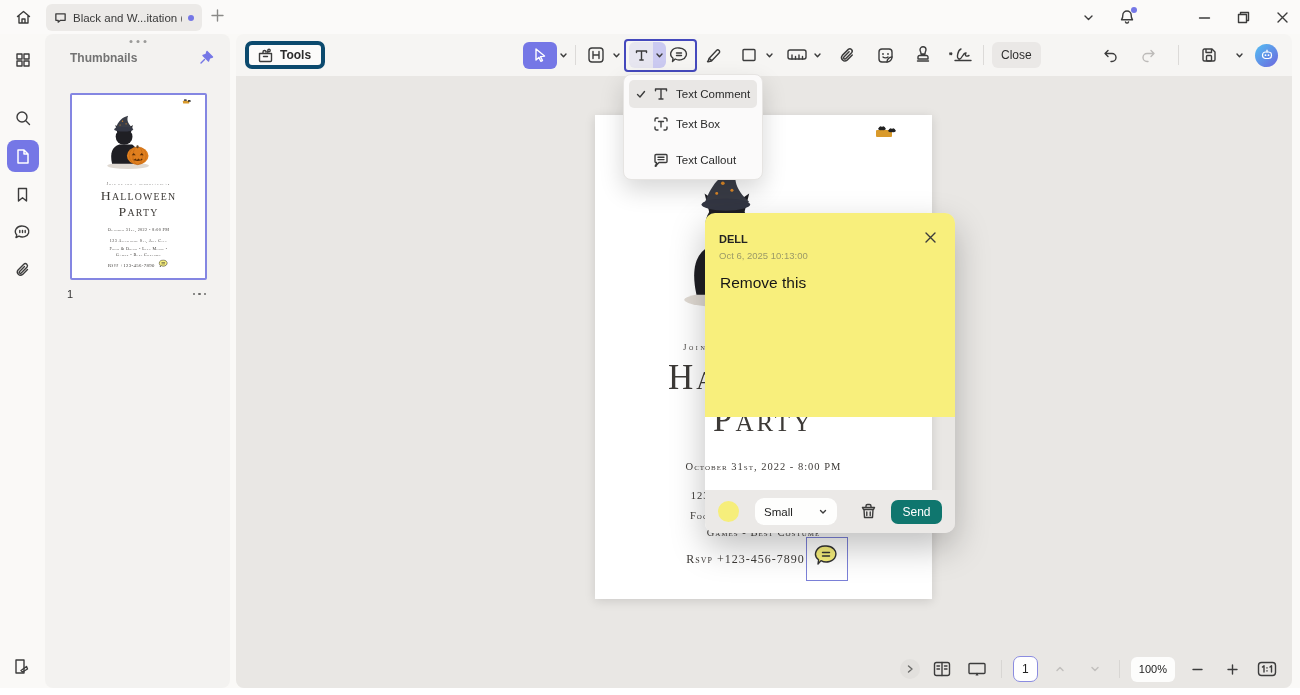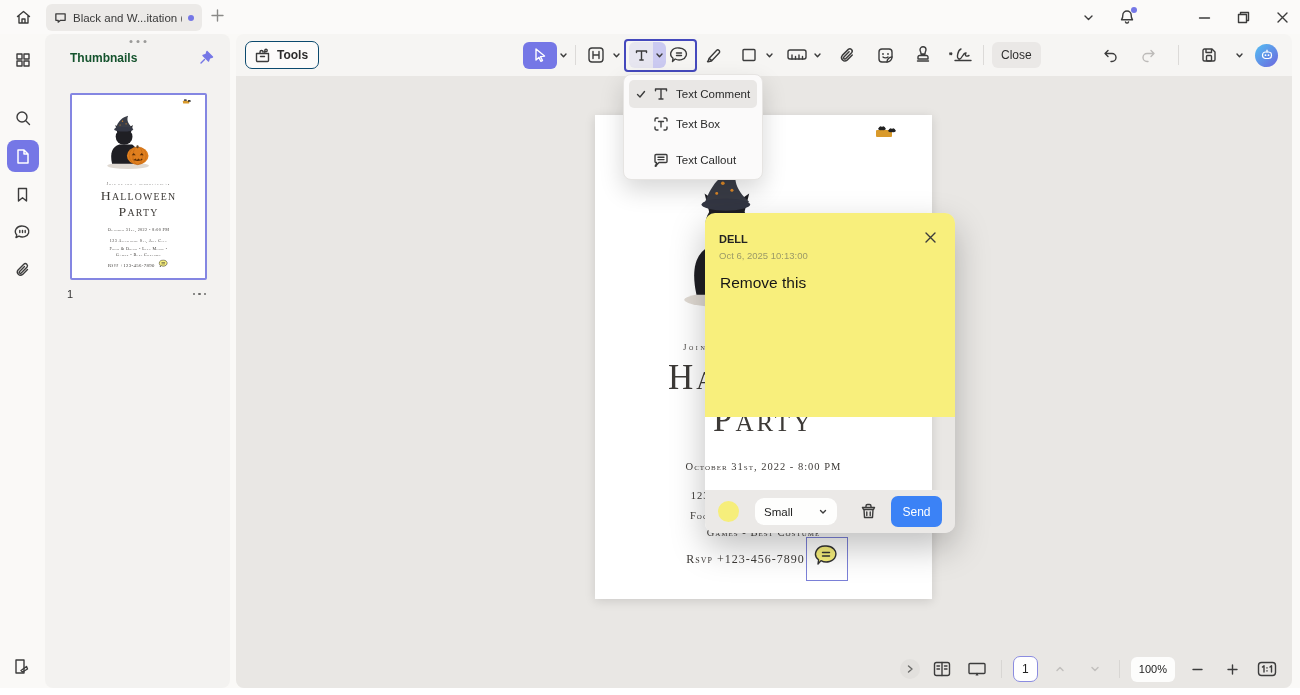--- a/index.html
+++ b/index.html
@@ -24,32 +24,32 @@
   .rail { position:absolute; left:0; top:34px; width:45px; height:654px; }
   .rail-item { width:32px; height:32px; margin:6px auto; display:flex; align-items:center; justify-content:center; border-radius:8px; cursor:pointer; }
   .rail-item.active { background:#7577e6; }
   .rail-bottom { position:absolute; left:12px; bottom:12px; }
 
   
   .thumb-card { position:absolute; left:45px; top:34px; width:185px; height:654px; background:#f3f2f0; border-radius:8px; }
   .grip { position:absolute; left:50%; top:6px; transform:translateX(-50%); display:flex; gap:4px; }
   .grip i { width:3px; height:3px; border-radius:50%; background:#9a9a98; }
   .panel-head { position:absolute; left:0; top:12px; width:100%; height:24px; display:flex; align-items:center; padding:0 16px 0 25px; }
-  .panel-title { font-size:12px; font-weight:bold; color:#14532d; flex:1; }
+  .panel-title { font-size:12px; font-weight:bold; color:#737373; flex:1; }
   .thumb-box { position:absolute; left:25px; top:59px; width:137px; height:187px; background:#fff; border:2px solid #8486e2; border-radius:2px; overflow:hidden; }
   .thumb-scale { position:absolute; left:0; top:0; width:337px; height:484px; transform:scale(0.395,0.383); transform-origin:0 0; }
   .thumb-meta { position:absolute; left:22px; top:254px; width:143px; display:flex; align-items:center; }
   .thumb-num { font-size:11px; color:#333; }
   .thumb-more { margin-left:auto; display:flex; gap:3px; cursor:pointer; padding:4px; }
   .thumb-more i { width:2.5px; height:2.5px; border-radius:50%; background:#6a6a68; }
 
   
   .doc-card { position:absolute; left:236px; top:34px; width:1056px; height:654px; background:#f6f5f3; border-radius:8px; overflow:hidden; }
   .toolbar { position:absolute; left:0; top:0; width:100%; height:42px; display:flex; align-items:center; }
-  .tools-btn { position:absolute; left:9px; top:7px; height:28px; padding:0 10px 0 8px; background:#fcfbfa; border:1px solid #0c4a6e; border-radius:7px; display:flex; align-items:center; gap:6px; cursor:pointer; }
+  .tools-btn { position:absolute; left:9px; top:7px; height:28px; padding:0 10px 0 8px; background:#fcfbfa; border:4px solid #0c4a6e; border-radius:7px; display:flex; align-items:center; gap:6px; cursor:pointer; }
   .tools-label { font-size:12px; font-weight:bold; color:#2c2c2c; }
   .tb-center { position:absolute; left:287px; top:0; height:42px; display:flex; align-items:center; }
   .tool { width:28px; height:27px; display:flex; align-items:center; justify-content:center; border-radius:6px; cursor:pointer; }
   .tool.sel { width:34px; background:#7577e6; }
   .chev { width:12px; height:27px; display:flex; align-items:center; justify-content:center; cursor:pointer; }
   .tb-div { width:1px; height:20px; background:#dcdad8; margin:0 6px; }
   .t-group { display:flex; align-items:center; border:2px solid #4549bd; border-radius:4px; padding:1px 3px; margin:0 2px; }
   .t-btn { display:flex; align-items:center; border-radius:6px; overflow:hidden; cursor:pointer; }
   .t-btn .t-main { width:24px; height:26px; background:#e7e6f0; display:flex; align-items:center; justify-content:center; }
   .t-btn .t-chev { width:13px; height:26px; background:#cbcaf1; display:flex; align-items:center; justify-content:center; }
@@ -90,21 +90,21 @@
   .note-body { position:absolute; left:0; top:0; width:250px; height:204px; background:#f8ef7c; border-radius:10px 10px 0 0; }
   .note-author { position:absolute; left:14px; top:20px; font-size:11px; font-weight:bold; color:#222; }
   .note-time { position:absolute; left:14px; top:37px; font-size:9.5px; color:#9b9a68; }
   .note-close { position:absolute; right:18px; top:18px; cursor:pointer; }
   .note-text { position:absolute; left:15px; top:61px; font-size:15.5px; color:#161616; font-family:"Liberation Sans",sans-serif; }
   .note-foot { position:absolute; left:0; top:277px; width:250px; height:43px; background:#ebe9e7; border-radius:0 0 10px 10px; display:flex; align-items:center; padding:0 13px; }
   .swatch { width:21px; height:21px; border-radius:50%; background:#f6ee7b; cursor:pointer; }
   .size-select { margin-left:16px; width:82px; height:27px; background:#fefefd; border-radius:9px; display:flex; align-items:center; padding:0 9px; cursor:pointer; }
   .size-label { font-size:11.5px; color:#222; flex:1; }
   .trash-btn { margin-left:22px; cursor:pointer; }
-  .send-btn { margin-left:auto; width:51px; height:31px; background:#3b82f6; border-radius:7px; color:#fff; font-size:12px; display:flex; align-items:center; justify-content:center; cursor:pointer; }
+  .send-btn { margin-left:auto; width:51px; height:24px; background:#0f766e; border-radius:7px; color:#fff; font-size:12px; display:flex; align-items:center; justify-content:center; cursor:pointer; }
 
   
   .statusbar { position:absolute; right:12px; bottom:4px; height:30px; display:flex; align-items:center; gap:9px; }
   .sb-circle { width:20px; height:20px; border-radius:50%; background:#e2e0dd; display:flex; align-items:center; justify-content:center; cursor:pointer; }
   .sb-ic { width:26px; height:26px; display:flex; align-items:center; justify-content:center; cursor:pointer; }
   .sb-div { width:1px; height:18px; background:#d8d6d3; margin:0 2px; }
   .page-box { min-width:25px; height:26px; background:#fff; border:1.5px solid #8b8ce0; border-radius:7px; display:flex; align-items:center; justify-content:center; font-size:12px; color:#222; padding:0 4px; cursor:text; }
   .zoom-box { height:25px; background:#fdfdfc; border-radius:6px; display:flex; align-items:center; justify-content:center; font-size:11px; color:#222; padding:0 8px; cursor:pointer; }
   .bottom-strip { position:absolute; left:0; top:688px; width:1300px; height:7px; background:#fff; }
 </style>

